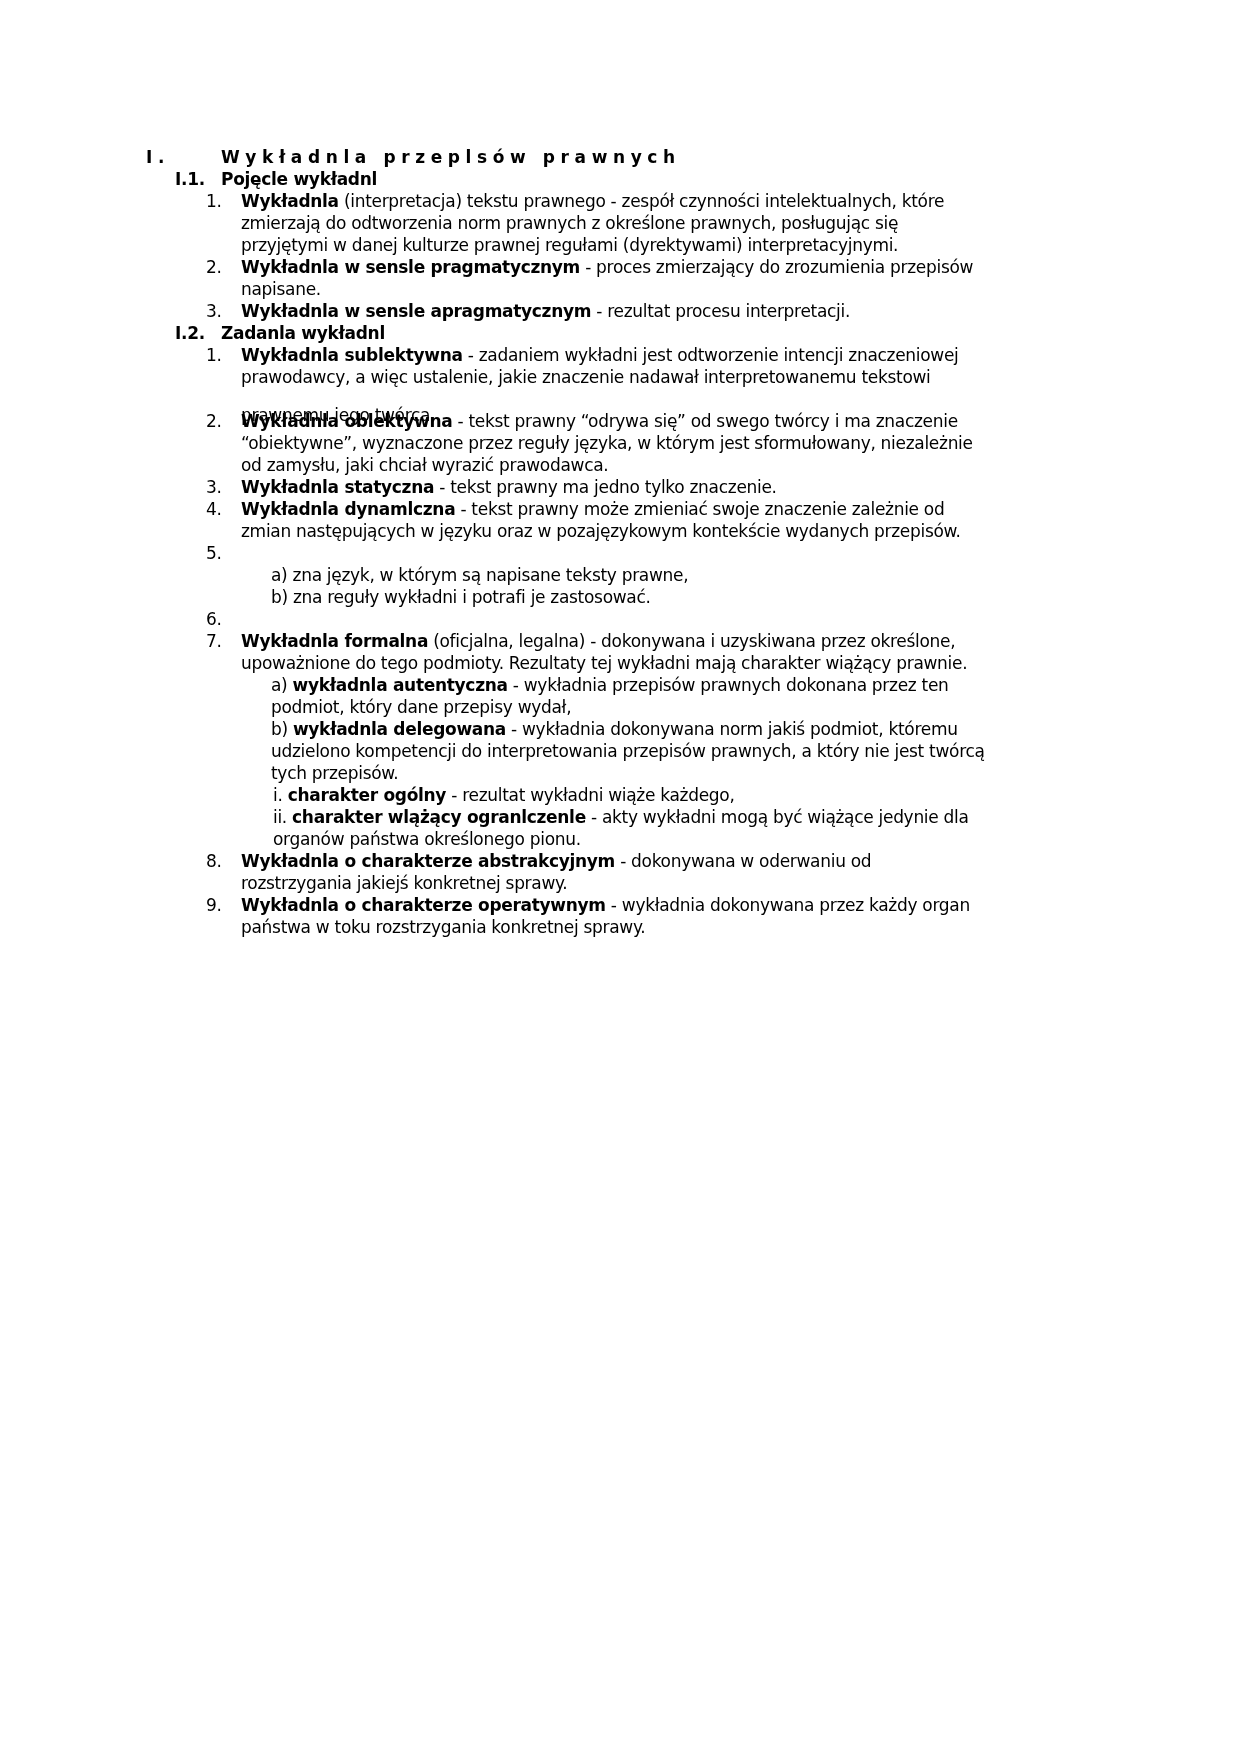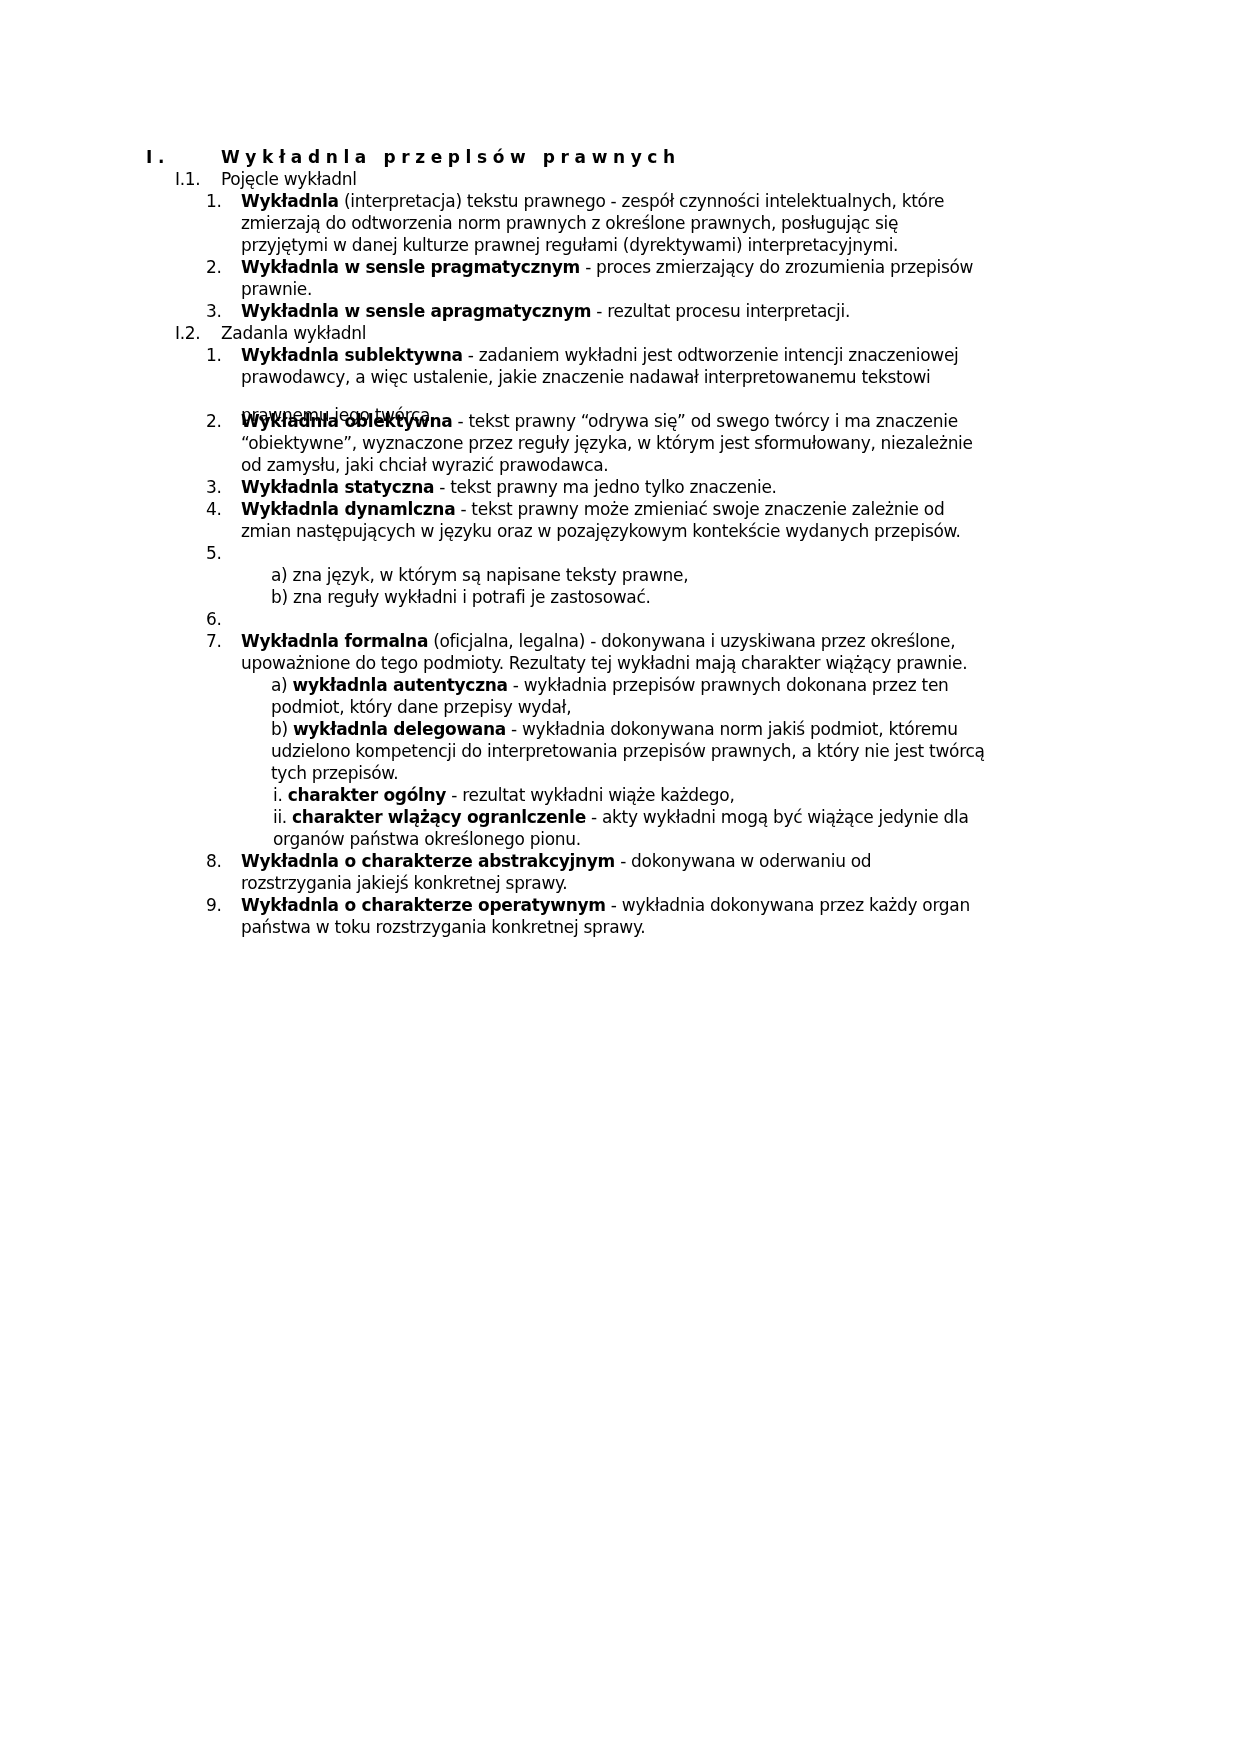--- a/index.html
+++ b/index.html
@@ -3,42 +3,42 @@
 <meta charset="utf-8">
 <style>
   html, body { margin: 0; padding: 0; background: #ffffff; }
   body {
     width: 1240px; height: 1754px; position: relative; overflow: hidden;
     font-family: "DejaVu Sans", sans-serif; color: #000; font-size: 17px;
   }
   .page { position: absolute; left: 0; top: 0; width: 1240px; height: 1754px; }
   .line { position: absolute; white-space: nowrap; line-height: 22px; letter-spacing: -0.3px; }
   .h1 { font-weight: bold; font-size: 17px; letter-spacing: 5.6px; }
-  .h2 { font-weight: normal; }
+  .h2 { font-weight: bold; }
   b { font-weight: bold; }
 </style>
 </head>
 <body>
 
 <div class="page">
 
   <div class="line h1" style="left:146px; top:146px;">I.</div>
   <div class="line h1" style="left:221px; top:146px;">Wykładnla przeplsów prawnych</div>
 
   <div class="line h2" style="left:175px; top:168px;">I.1.</div>
   <div class="line h2" style="left:221px; top:168px;">Pojęcle wykładnl</div>
 
   <div class="line" style="left:206px; top:190px;">1.</div>
   <div class="line" style="left:241px; top:190px;"><b>Wykładnla</b><span> (interpretacja) tekstu prawnego - zespół czynności intelektualnych, które</span></div>
   <div class="line" style="left:241px; top:212px;">zmierzają do odtworzenia norm prawnych z określone prawnych, posługując się</div>
   <div class="line" style="left:241px; top:234px;">przyjętymi w danej kulturze prawnej regułami (dyrektywami) interpretacyjnymi.</div>
 
   <div class="line" style="left:206px; top:256px;">2.</div>
   <div class="line" style="left:241px; top:256px;"><b>Wykładnla w sensle pragmatycznym</b><span> - proces zmierzający do zrozumienia przepisów</span></div>
-  <div class="line" style="left:241px; top:278px;">prawnie.</div>
+  <div class="line" style="left:241px; top:278px;">napisane.</div>
 
   <div class="line" style="left:206px; top:300px;">3.</div>
   <div class="line" style="left:241px; top:300px;"><b>Wykładnla w sensle apragmatycznym</b><span> - rezultat procesu interpretacji.</span></div>
 
   <div class="line h2" style="left:175px; top:322px;">I.2.</div>
   <div class="line h2" style="left:221px; top:322px;">Zadanla wykładnl</div>
 
   <div class="line" style="left:206px; top:344px;">1.</div>
   <div class="line" style="left:241px; top:366px;">prawodawcy, a więc ustalenie, jakie znaczenie nadawał interpretowanemu tekstowi</div>
   <div class="line" style="left:241px; top:344px;"><b>Wykładnla sublektywna</b><span> - zadaniem wykładni jest odtworzenie intencji znaczeniowej</span></div>

